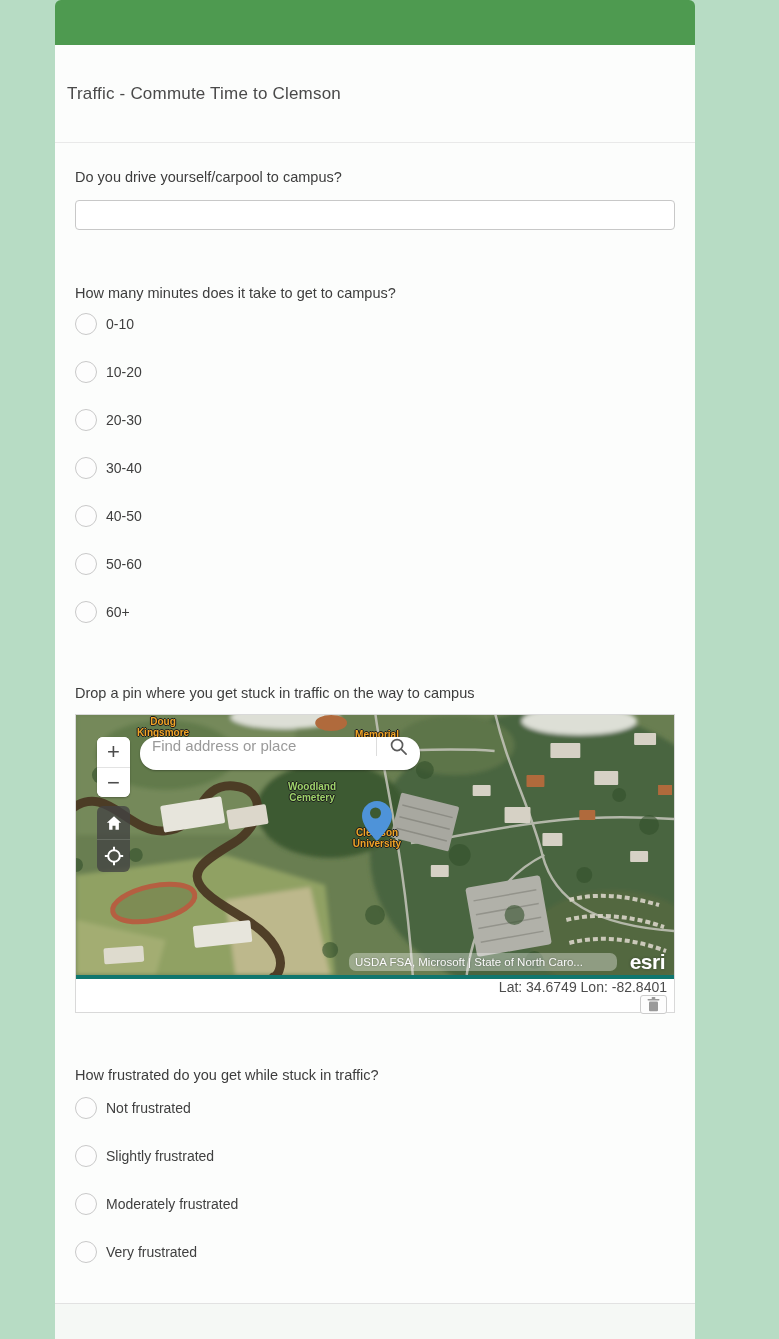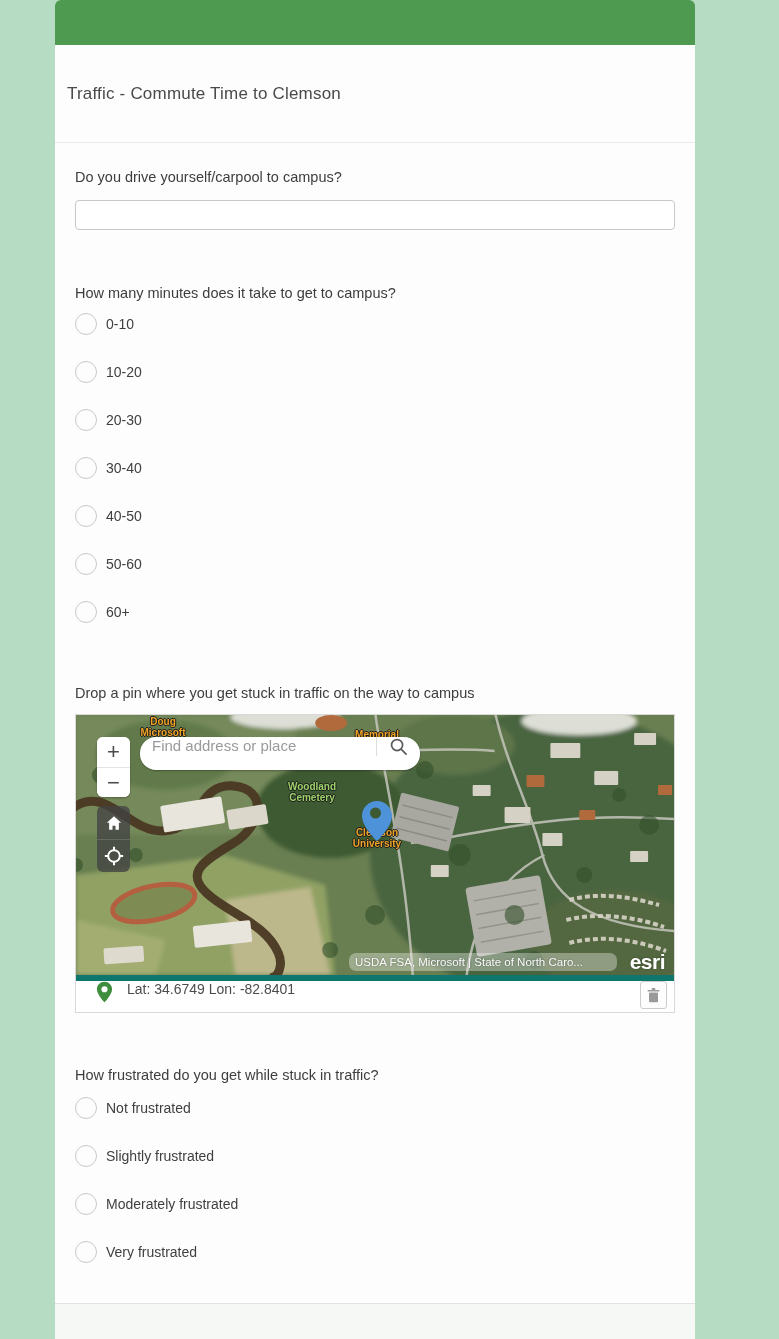--- a/index.html
+++ b/index.html
@@ -42,21 +42,21 @@
   .search-box { position:absolute; left:64px; top:22px; width:280px; height:33px; background:#fff; border-radius:16px; box-shadow:0 1px 2px rgba(0,0,0,.3); display:flex; align-items:flex-start; }
   .search-input { flex:1; border:none; outline:none; background:transparent; padding:0 12px; font-size:15px; color:#3d3d3d; font-family:"Liberation Sans",sans-serif; }
   .search-input::placeholder { color:#9a9a9a; }
   .search-btn { width:44px; border:none; background:transparent; border-left:1px solid #ddd; display:flex; align-items:center; justify-content:center; cursor:pointer; }
   .nav-ctl { position:absolute; left:21px; top:91px; width:33px; border-radius:6px; overflow:hidden; }
   .nav-btn { width:33px; height:33px; background:rgba(66,66,66,.78); display:flex; align-items:center; justify-content:center; cursor:pointer; border:none; }
   .nav-btn + .nav-btn { border-top:1px solid rgba(255,255,255,.15); }
   .map-pin { position:absolute; left:286px; top:85px; width:30px; height:42px; cursor:grab; }
   .attribution { position:absolute; left:273px; bottom:4px; width:268px; height:18px; background:rgba(255,255,255,.35); color:#fbfbfb; font-size:11.5px; line-height:18px; padding:0 6px; white-space:nowrap; overflow:hidden; text-shadow:0 0 2px rgba(0,0,0,.35);border-radius:7px; }
   .esri-logo { position:absolute; right:9px; bottom:1px; color:#fff; font-size:21px; font-weight:700; letter-spacing:-.5px; text-shadow:0 0 3px rgba(0,0,0,.3); }
-  .coord-row { height:37px; border-top:6px solid #0f766e; background:#fff; display:flex; align-items:flex-start; padding:0 7px 0 20px; }
+  .coord-row { height:37px; border-top:4px solid #0f766e; background:#fff; display:flex; align-items:flex-end; padding:0 7px 0 20px;flex-direction:column; }
   .coord-text { margin-left:14px; font-size:14px; color:#4c4c4c; flex:1; }
   .trash-btn { width:27px; height:28px; border:1px solid #ccc; border-radius:3px; background:#fdfdfd; display:flex; align-items:center; justify-content:center; cursor:pointer; }
 
   
   .form-footer { height:99px; background:#f5f8f5; border-top:1px solid #e2e2e2; display:flex; justify-content:center; }
   .submit-btn { margin-top:46px; width:118px; height:38px; background:#3a8a3e; color:#fff; border:none; border-radius:3px; font-size:11px; font-family:"Liberation Sans",sans-serif; cursor:pointer; }
 </style>
 </head>
 <body>
 
@@ -192,21 +192,21 @@
                 <circle cx="300" cy="200" r="10"></circle>
                 <circle cx="255" cy="235" r="8"></circle>
               <circle cx="60" cy="140" r="7"></circle>
                 <circle cx="25" cy="60" r="9"></circle>
                 <circle cx="200,0" cy="150" r="7"></circle>
             </g>
           </svg>
 
           <div class="map-label lbl-orange" style="left:87px; top:1px;">
             <div>Doug</div>
-            <div>Microsoft</div>
+            <div>Kingsmore</div>
           </div>
           <div class="map-label lbl-orange" style="left:301px; top:14px;">
             <div>Memorial</div>
           </div>
           <div class="map-label lbl-green" style="left:236px; top:66px;">
             <div>Woodland</div>
             <div>Cemetery</div>
           </div>
           <div class="map-label lbl-orange" style="left:301px; top:112px;">
             <div>Clemson</div>

